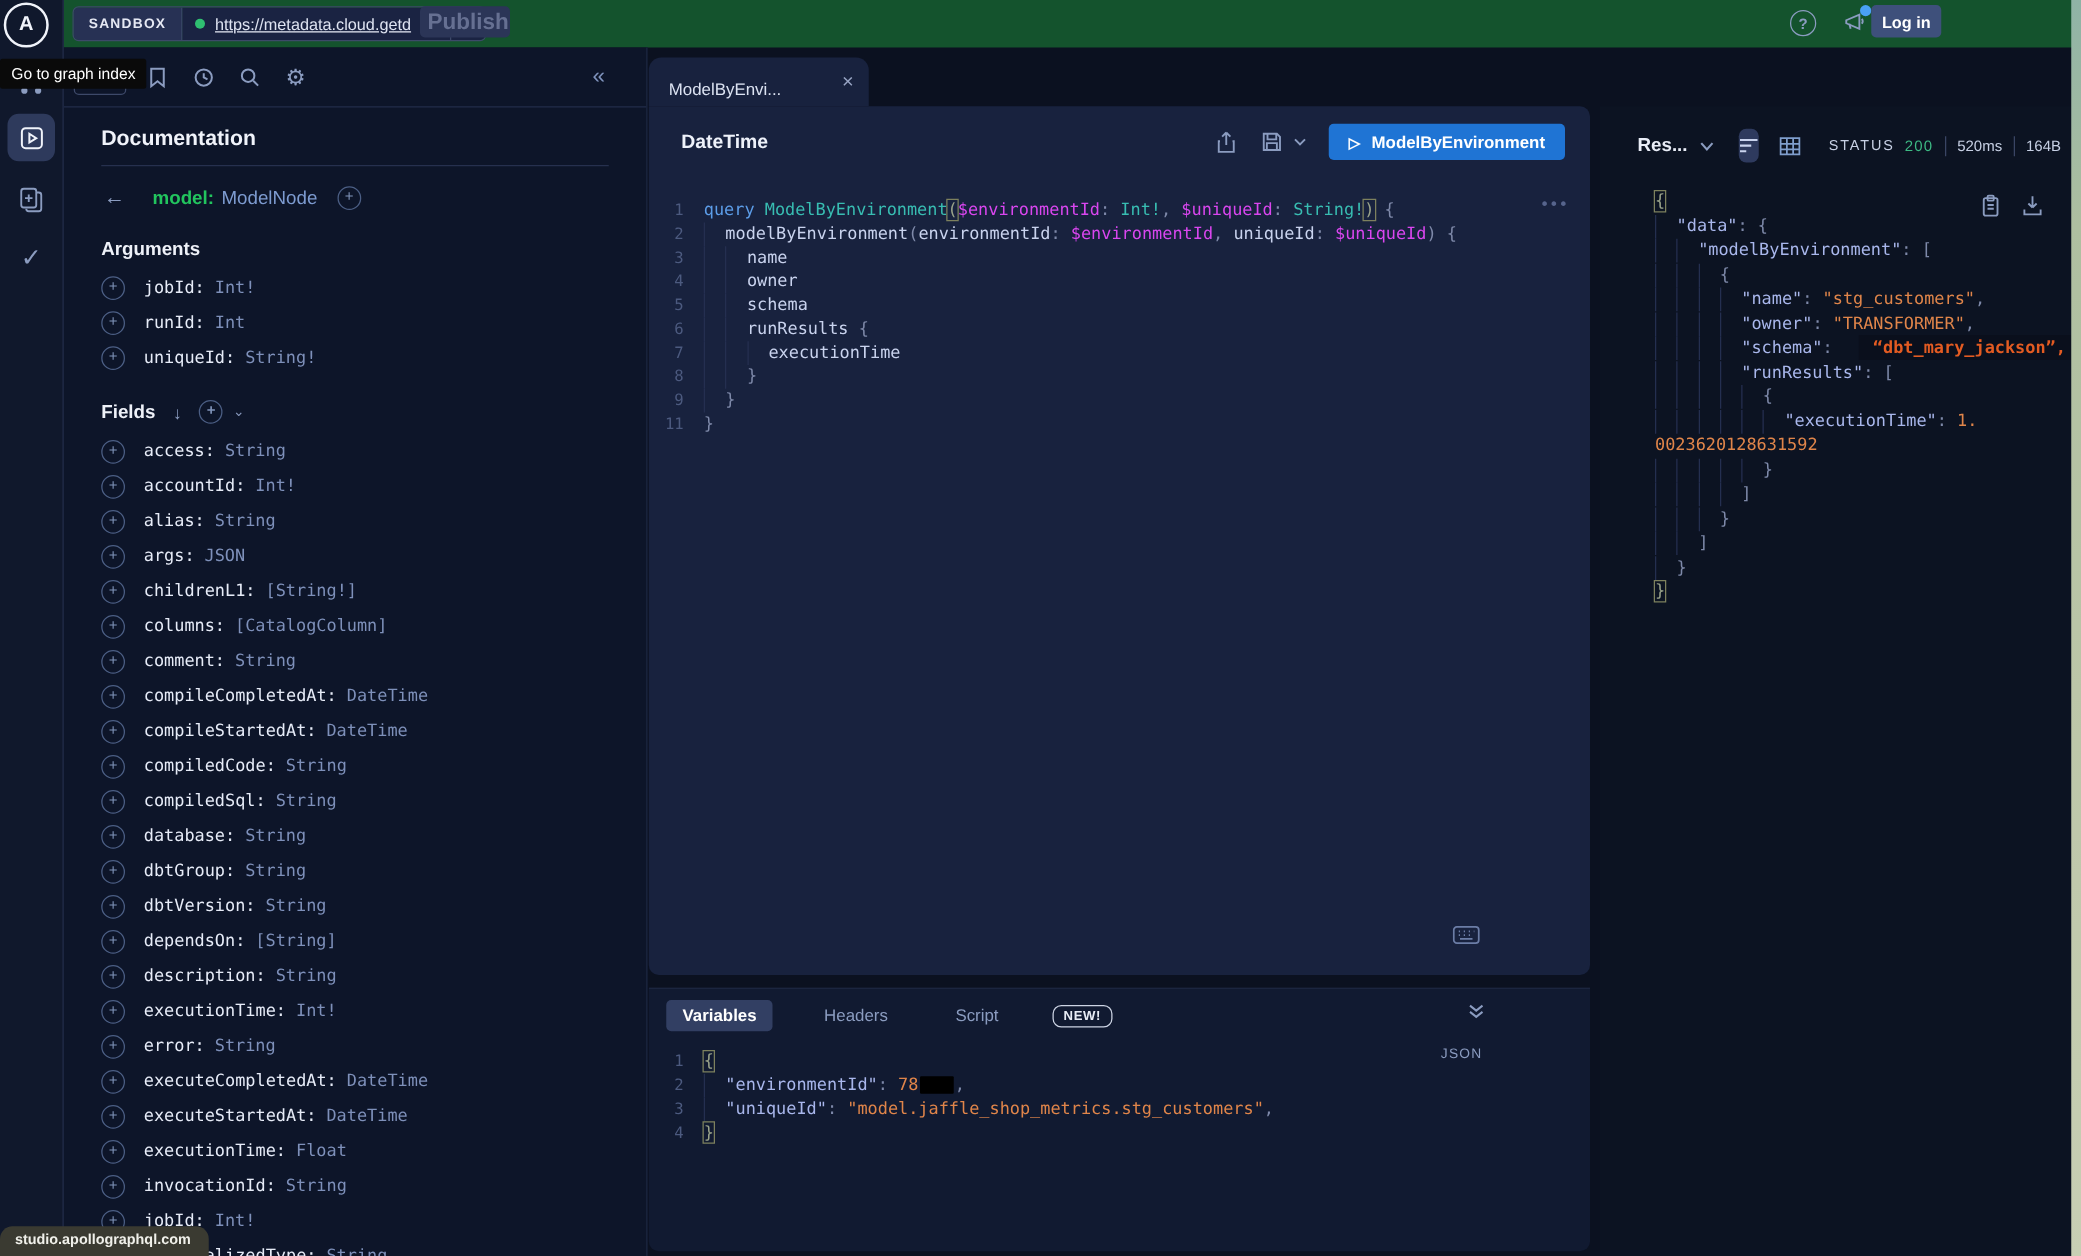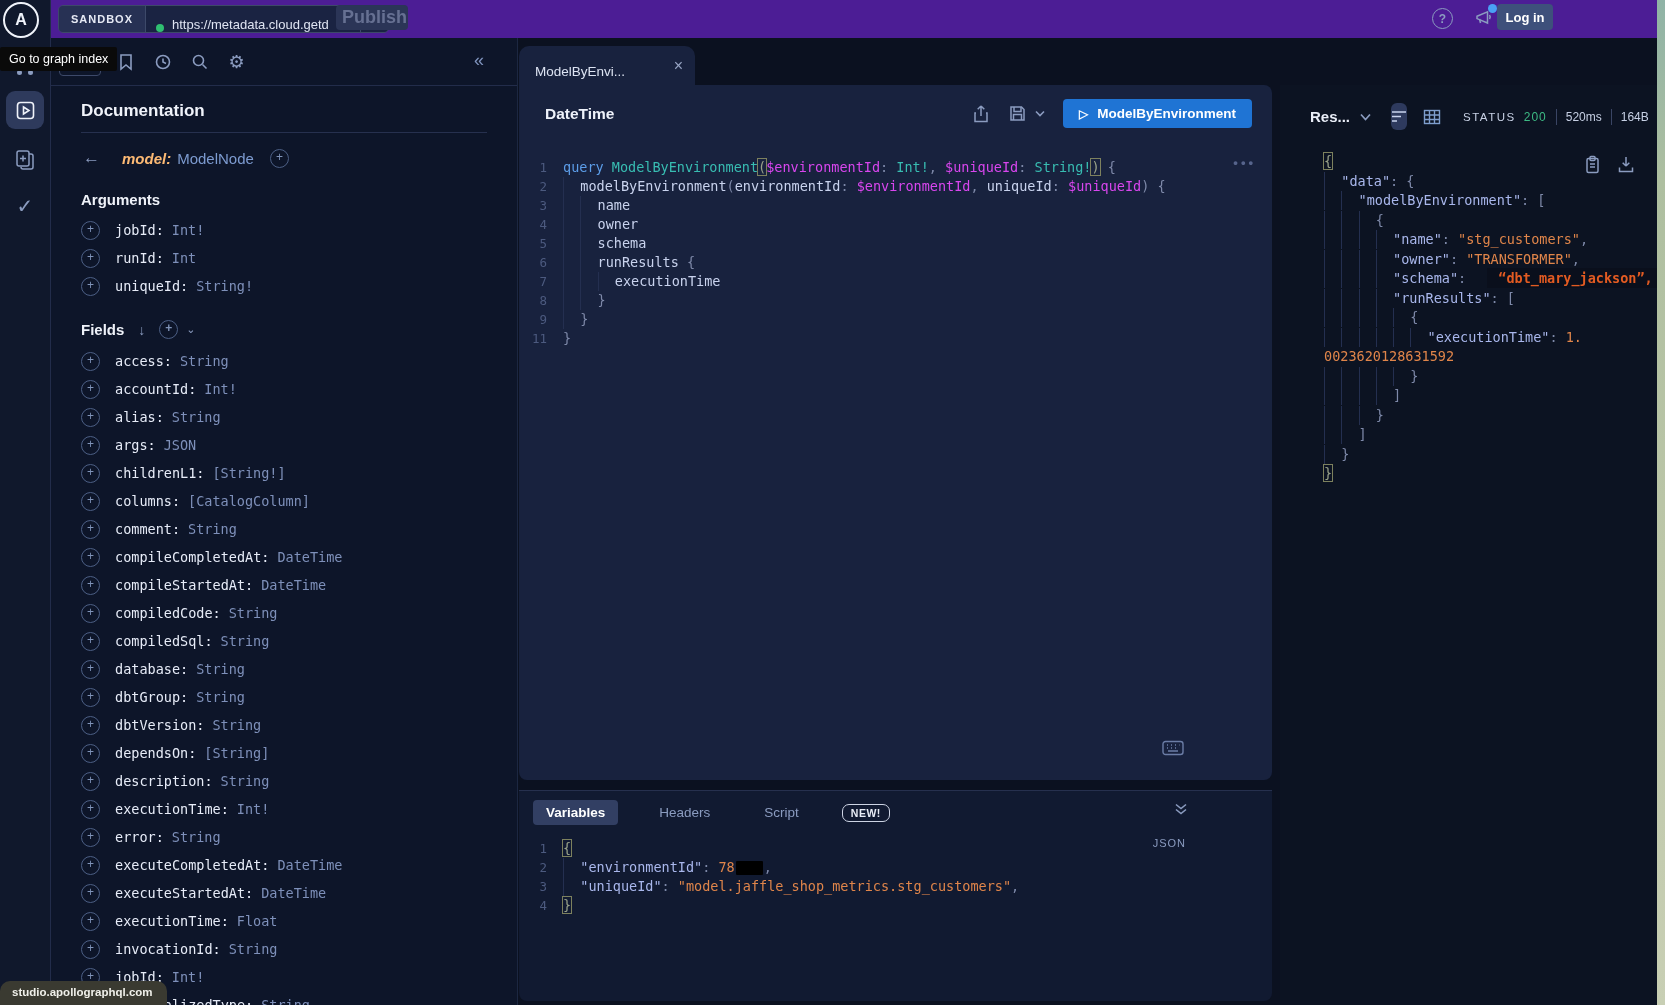--- a/index.html
+++ b/index.html
@@ -1,31 +1,31 @@
 <!DOCTYPE html>
 <html><head>
 <meta charset="utf-8">
 <style>
   html,body{margin:0;padding:0;background:#0b1120;}
   #screen{position:relative;width:1665px;height:1005px;overflow:hidden;background:#0b1120;
           font-family:"Liberation Sans",sans-serif;color:#e9edf7;}
   
-  #topbar{position:absolute;left:0;top:0;width:100%;height:38px;background:#4c1d95;}
+  #topbar{position:absolute;left:0;top:0;width:100%;height:38px;background:#14532d;}
   #rail{position:absolute;left:0;top:0;width:50px;height:100%;background:#10182c;border-right:1px solid #222c4a;z-index:3;}
   #logo{position:absolute;left:3px;top:2px;width:32px;height:32px;border:2px solid #f0f3fa;border-radius:50%;
         display:flex;align-items:center;justify-content:center;font-weight:bold;font-size:16px;color:#f0f3fa;background:#10182c;}
   .rail-icons{position:absolute;left:0;top:60px;width:50px;display:flex;flex-direction:column;align-items:center;}
   .rail-dots{display:grid;grid-template-columns:6px 6px;grid-gap:5px;margin-bottom:16px;}
   .rail-dots i{width:5px;height:5px;border-radius:50%;background:#8b9cc0;}
   .rail-tile{width:38px;height:38px;background:#2e3a5c;border-radius:9px;display:flex;align-items:center;justify-content:center;margin-bottom:14px;}
   .rail-btn{width:38px;height:34px;display:flex;align-items:center;justify-content:center;margin-bottom:12px;color:#8b9cc0;}
   .urlgroup{position:absolute;left:58px;top:5px;height:26px;display:flex;align-items:stretch;border:1px solid #3d4969;border-radius:5px;overflow:hidden;}
   .sandbox-chip{background:#273154;display:flex;align-items:center;padding:0 12px;font-size:11px;font-weight:bold;
                 letter-spacing:1px;color:#e6e9f4;border-right:1px solid #3d4969;}
-  .urlbox{display:flex;align-items:flex-end;background:#1a2342;padding:0 6px 0 10px;width:198px;}
+  .urlbox{display:flex;align-items:center;background:#1a2342;padding:0 6px 0 10px;width:198px;text-decoration:underline;}
   .gdot{width:8px;height:8px;border-radius:50%;background:#2fbf71;margin-right:8px;flex:none;}
   .urltext{font-size:13px;color:#dfe4f2;white-space:nowrap;overflow:hidden;width:160px;}
   .url-gear{display:flex;align-items:center;justify-content:center;background:#1a2342;padding:0 7px;color:#8b9cc0;font-size:15px;border-left:1px solid #3d4969;}
   #publish-btn{position:absolute;left:336px;top:5px;width:72px;height:25px;background:#2b3557;border:none;border-radius:4px;
                color:#667092;font-weight:bold;font-size:18px;font-family:inherit;}
   #help-icon{position:absolute;right:212px;top:8px;width:19px;height:19px;border:1.5px solid #8b9cc0;border-radius:50%;
              color:#8b9cc0;font-size:12px;font-weight:bold;display:flex;align-items:center;justify-content:center;}
   #megaphone{position:absolute;right:172px;top:8px;color:#8b9cc0;}
   #notif-dot{position:absolute;right:168px;top:4px;width:9px;height:9px;border-radius:50%;background:#4aa0f5;}
   #login-btn{position:absolute;right:112px;top:4px;width:56px;height:26px;background:#3e507b;border:none;border-radius:4px;
@@ -37,21 +37,21 @@
   
   #doc-panel{position:absolute;left:51px;top:38px;width:466px;bottom:0;background:#0d1529;border-right:1px solid #1c2741;}
   .doc-toolbar{height:47px;border-bottom:1px solid #222c4a;display:flex;align-items:center;padding-left:56px;position:relative;}
   .doc-toolbar .tbi{width:37px;color:#8b9cc0;display:flex;justify-content:center;}
   .hidden-btn{position:absolute;left:8px;top:10px;width:40px;height:26px;border:1px solid #3d4969;border-radius:4px;}
   .doc-body{padding:0 30px;}
   .doc-title{font-size:17px;font-weight:bold;color:#f0f3fa;margin:15px 0 11px 0;}
   .doc-div{border:none;border-top:1px solid #26304e;margin:0 0 0 0;}
   .crumb{display:flex;align-items:center;margin:12px 0 4px 2px;height:26px;}
   .crumb .back{color:#8b9cc0;font-size:17px;margin-right:22px;}
-  .crumb .cname{font-weight:bold;font-size:15px;color:#fdba74;font-style:italic;}
+  .crumb .cname{font-weight:bold;font-size:15px;color:#22c55e;}
   .crumb .ctype{font-size:15px;color:#7d9bd0;margin-left:6px;}
   .sec-h{font-size:15px;font-weight:bold;color:#eef1f8;margin:20px 0 8px 0;display:flex;align-items:center;}
   .sec-h .shi{color:#8b9cc0;font-weight:normal;font-size:14px;margin-left:14px;}
   .doc-row{display:flex;align-items:center;height:28px;font-family:"DejaVu Sans Mono",monospace;font-size:13.5px;}
   .pc{width:17px;height:17px;border:1px solid #4c5f85;border-radius:50%;color:#7f93b8;font-size:12px;line-height:15px;
       text-align:center;margin-right:15px;flex:none;font-family:"Liberation Sans",sans-serif;}
   .fn{color:#e7ecf8;margin-right:8px;}
   .ft{color:#7e90ba;}
   
   #tab-collapse{position:absolute;left:474px;top:50px;color:#7f93bd;font-size:18px;z-index:4;}

